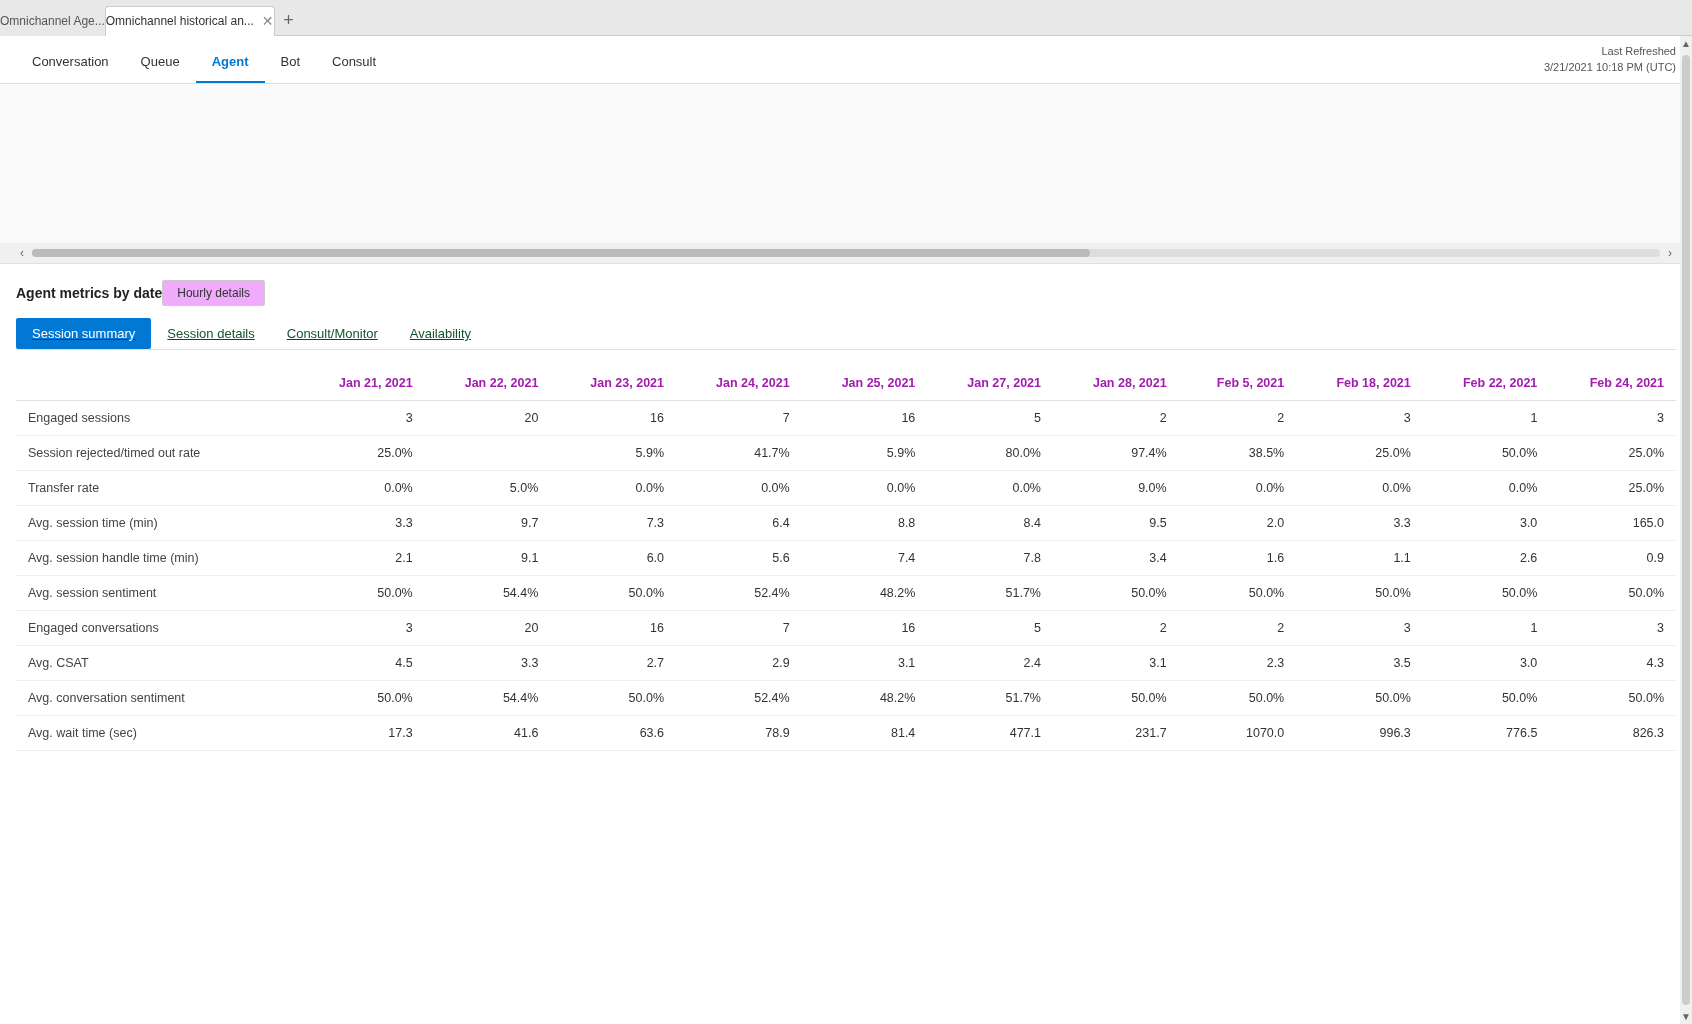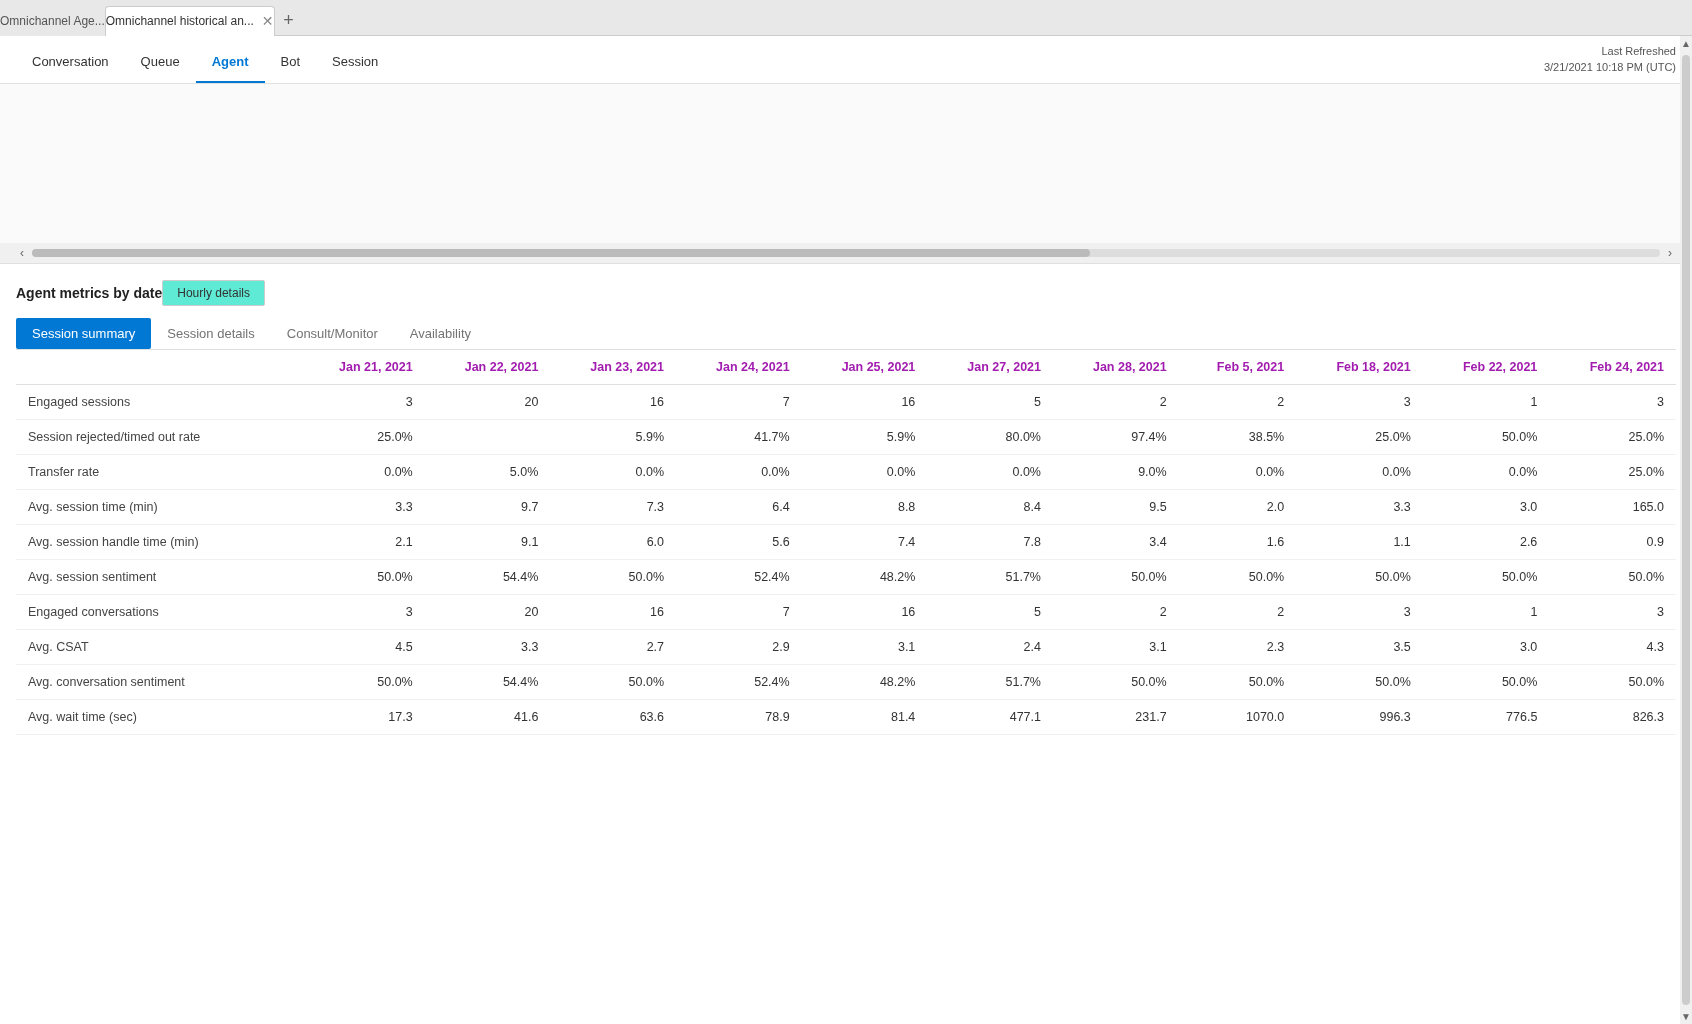--- a/index.html
+++ b/index.html
@@ -147,39 +147,40 @@
       margin-bottom: 12px;
     }
     .section-title {
       font-size: 14px;
       font-weight: 600;
       color: #222;
     }
     .hourly-details-btn {
       padding: 5px 14px;
       border: 1px solid #ccc;
-      background: #5eead4;
+      background: #f0abfc;
       color: #333;
       font-size: 12px;
       cursor: pointer;
       border-radius: 2px;
     }
 
     
     .sub-tabs {
       display: flex;
       align-items: flex-end;
-      margin-bottom: 0;
+      margin-bottom: 16px;
       border-bottom: 1px solid #e0e0e0;
+      text-decoration: underline;
     }
     .sub-tab {
       padding: 8px 16px;
       cursor: pointer;
       font-size: 13px;
-      color: #737373;
+      color: #14532d;
       border: none;
       background: none;
     }
     .sub-tab.active {
       background: #0078d4;
       color: #fff;
       border-radius: 2px;
     }
 
     
@@ -287,21 +288,21 @@
     <div class="nav-item">
       <span>Queue</span>
     </div>
     <div class="nav-item active">
       <span>Agent</span>
     </div>
     <div class="nav-item">
       <span>Bot</span>
     </div>
     <div class="nav-item">
-      <span>Session</span>
+      <span>Consult</span>
     </div>
     <div class="last-refreshed">
       <div>Last Refreshed</div>
       <div>3/21/2021 10:18 PM (UTC)</div>
     </div>
   </div>
 
   <div class="scroll-area">
     <div class="scroll-bar-container">
       <span class="scroll-arrow">‹</span>

